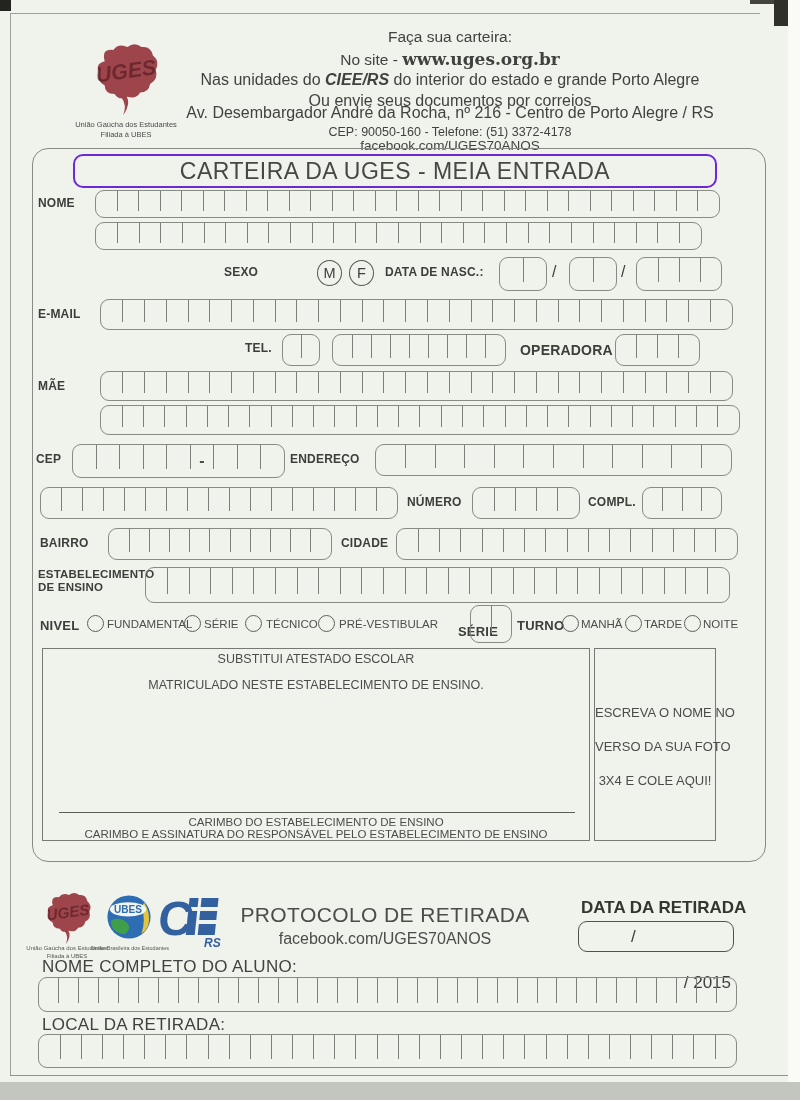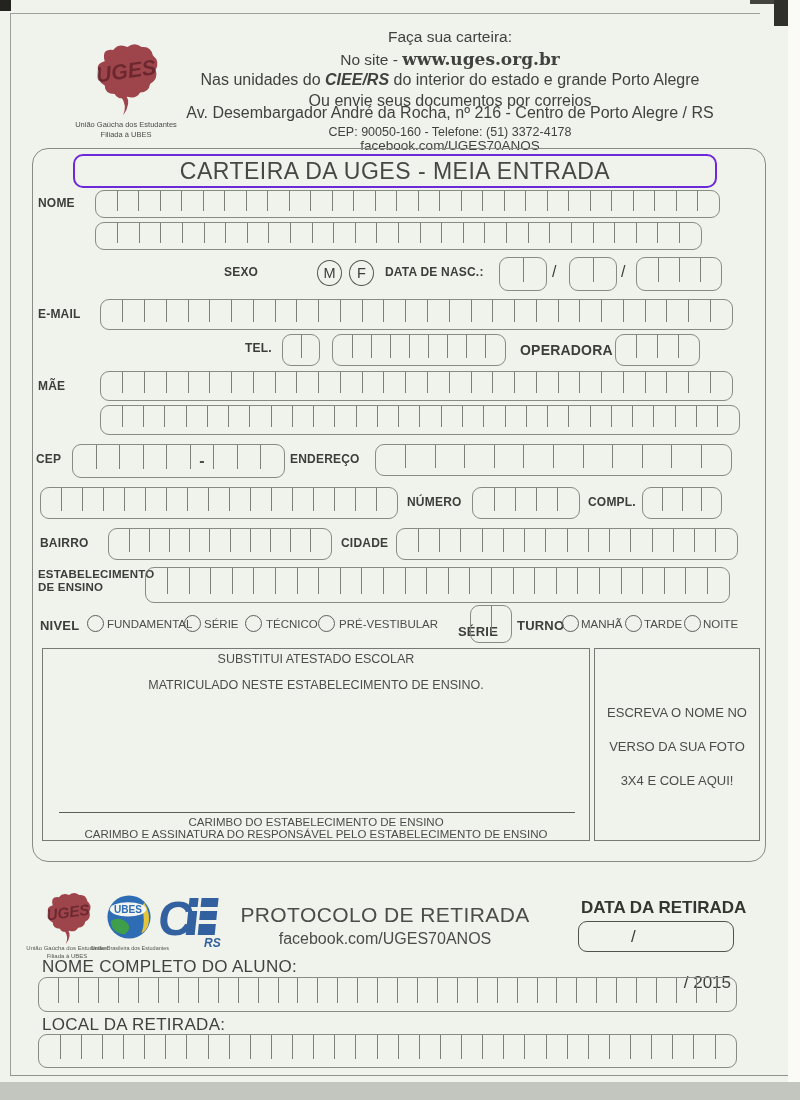--- a/index.html
+++ b/index.html
@@ -442,21 +442,21 @@
   <span class="abs opt" style="left:703px;top:618px;">NOITE</span>
 
   <div class="abs plainbox" style="left:42px;top:648px;width:548px;height:193px;">
     <div class="abs dec-line" style="top:3px;">SUBSTITUI ATESTADO ESCOLAR</div>
     <div class="abs dec-line" style="top:29px;">MATRICULADO NESTE ESTABELECIMENTO DE ENSINO.</div>
     <div class="abs sig" style="left:16px;right:14px;top:163px;height:1px;"></div>
     <div class="abs stamp-line" style="top:167px;">CARIMBO DO ESTABELECIMENTO DE ENSINO</div>
     <div class="abs stamp-line" style="top:179px;">CARIMBO E ASSINATURA DO RESPONSÁVEL PELO ESTABELECIMENTO DE ENSINO</div>
   </div>
 
-  <div class="abs plainbox" style="left:594px;top:648px;width:166px;height:193px;">
+  <div class="abs plainbox" style="left:594px;top:648px;width:122px;height:193px;">
     <div class="abs photo-line" style="top:56px;">ESCREVA O NOME NO</div>
     <div class="abs photo-line" style="top:90px;">VERSO DA SUA FOTO</div>
     <div class="abs photo-line" style="top:124px;">3X4 E COLE AQUI!</div>
   </div>
 
   <svg class="abs" style="left:42px;top:890px" width="52" height="56" viewBox="0 0 100 110">
     <path fill="#9e454c" d="M20,30 Q15,12 32,14 Q40,4 52,10 Q62,2 72,10 Q85,8 88,22 Q98,30 92,42 Q96,56 84,62 Q82,74 70,74 Q64,84 52,80 Q40,86 34,76 Q20,76 20,64 Q8,58 12,44 Q6,34 20,30 Z"></path>
     <path fill="#9e454c" d="M50,78 Q58,90 46,106 Q52,92 43,80 Z"></path>
     <text x="51" y="54" text-anchor="middle" font-size="30" font-weight="bold" font-style="italic" fill="#5d1f26" opacity="0.75" transform="rotate(-8 51 52)">UGES</text>
   </svg>

